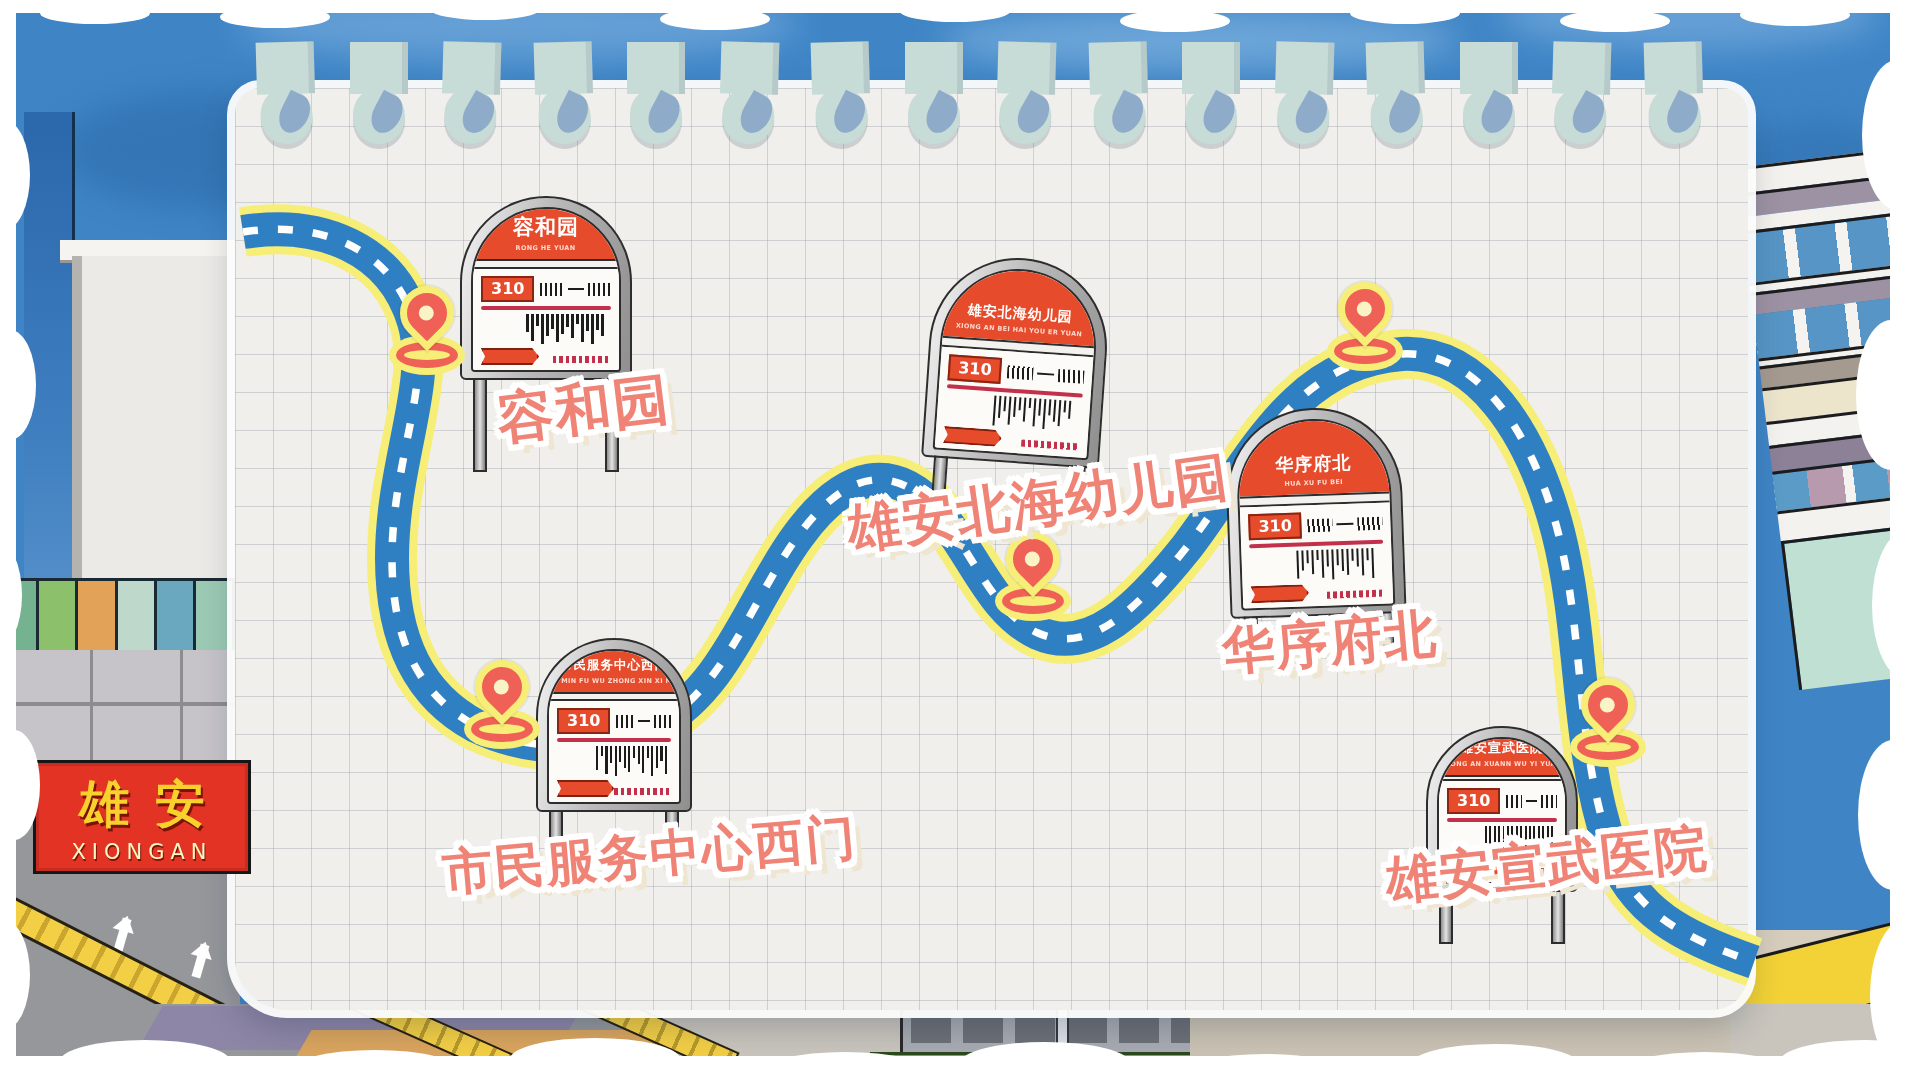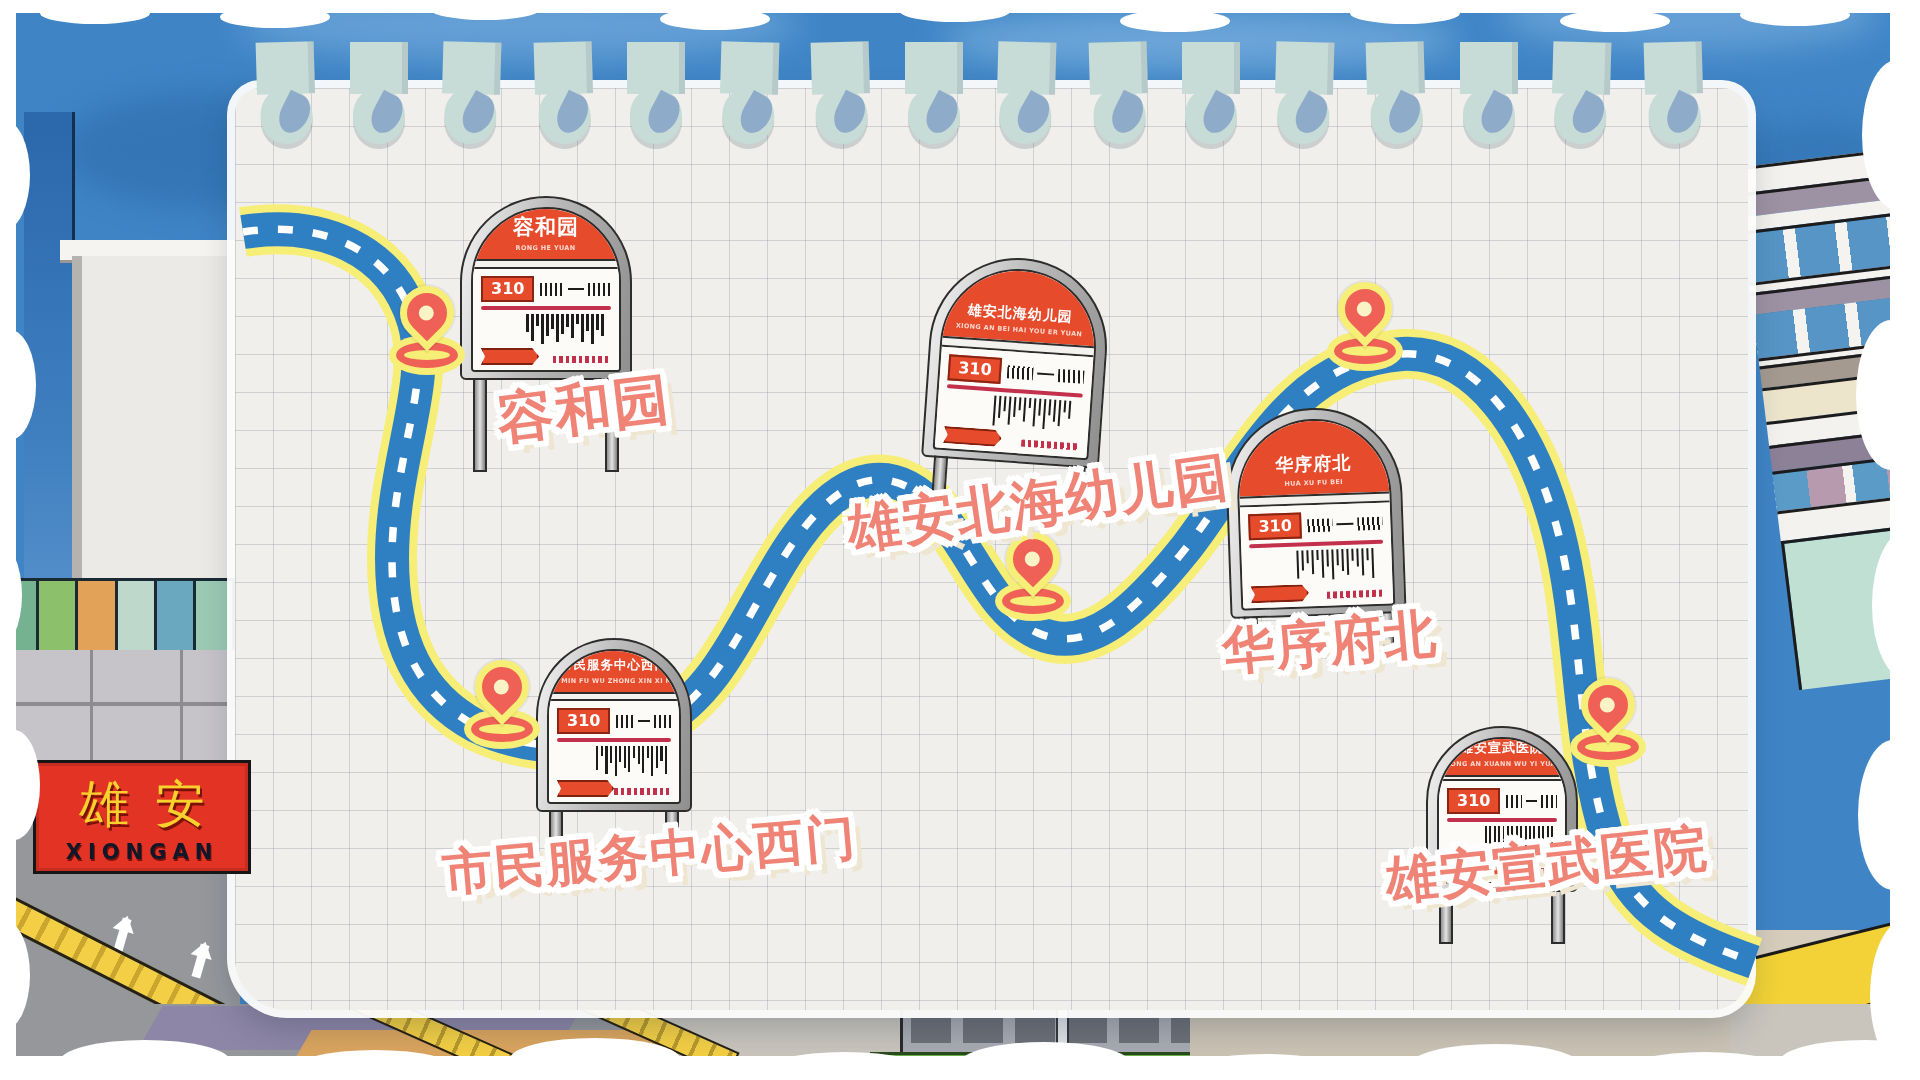--- a/index.html
+++ b/index.html
@@ -159,23 +159,23 @@
   .bl1{left:497px;top:372px;font-size:56px;transform:rotate(-7deg);}
   .bl2{left:846px;top:468px;font-size:53px;transform:rotate(-8deg);}
   .bl3{left:1222px;top:608px;font-size:52px;transform:rotate(-5deg);}
   .bl4{left:442px;top:822px;font-size:50px;transform:rotate(-5deg);}
   .bl5{left:1385px;top:830px;font-size:52px;transform:rotate(-6deg);}
 
   
   .xasign{position:absolute;left:33px;top:760px;width:218px;height:114px;background:#e23324;
      border:3px solid #161616;box-sizing:border-box;display:flex;flex-direction:column;
      justify-content:center;align-items:center;gap:2px;box-shadow:inset 0 0 0 3px rgba(0,0,0,.12);}
-  .xasign .cn{color:#f8d12c;font-size:50px;font-weight:400;letter-spacing:26px;text-indent:26px;
+  .xasign .cn{color:#f8d12c;font-size:50px;font-weight:700;letter-spacing:26px;text-indent:26px;
      text-shadow:2px 3px 0 #7a1208;}
-  .xasign .en{color:#0f172a;font-size:21px;font-weight:700;letter-spacing:6px;
+  .xasign .en{color:#fef9c3;font-size:21px;font-weight:400;letter-spacing:6px;
      text-shadow:1px 2px 0 #7a1208;}
 
   
   .g-strip{position:absolute;background:#fff;}
   .g-top{left:0;top:0;width:1920px;height:13px;}
   .g-bottom{left:0;top:1056px;width:1920px;height:24px;}
   .g-left{left:0;top:0;width:16px;height:1080px;}
   .g-right{left:1890px;top:0;width:30px;height:1080px;}
   .gblob{position:absolute;background:#fff;border-radius:50%;}
   .gb-top{left:40px;top:2px;width:110px;height:22px;

